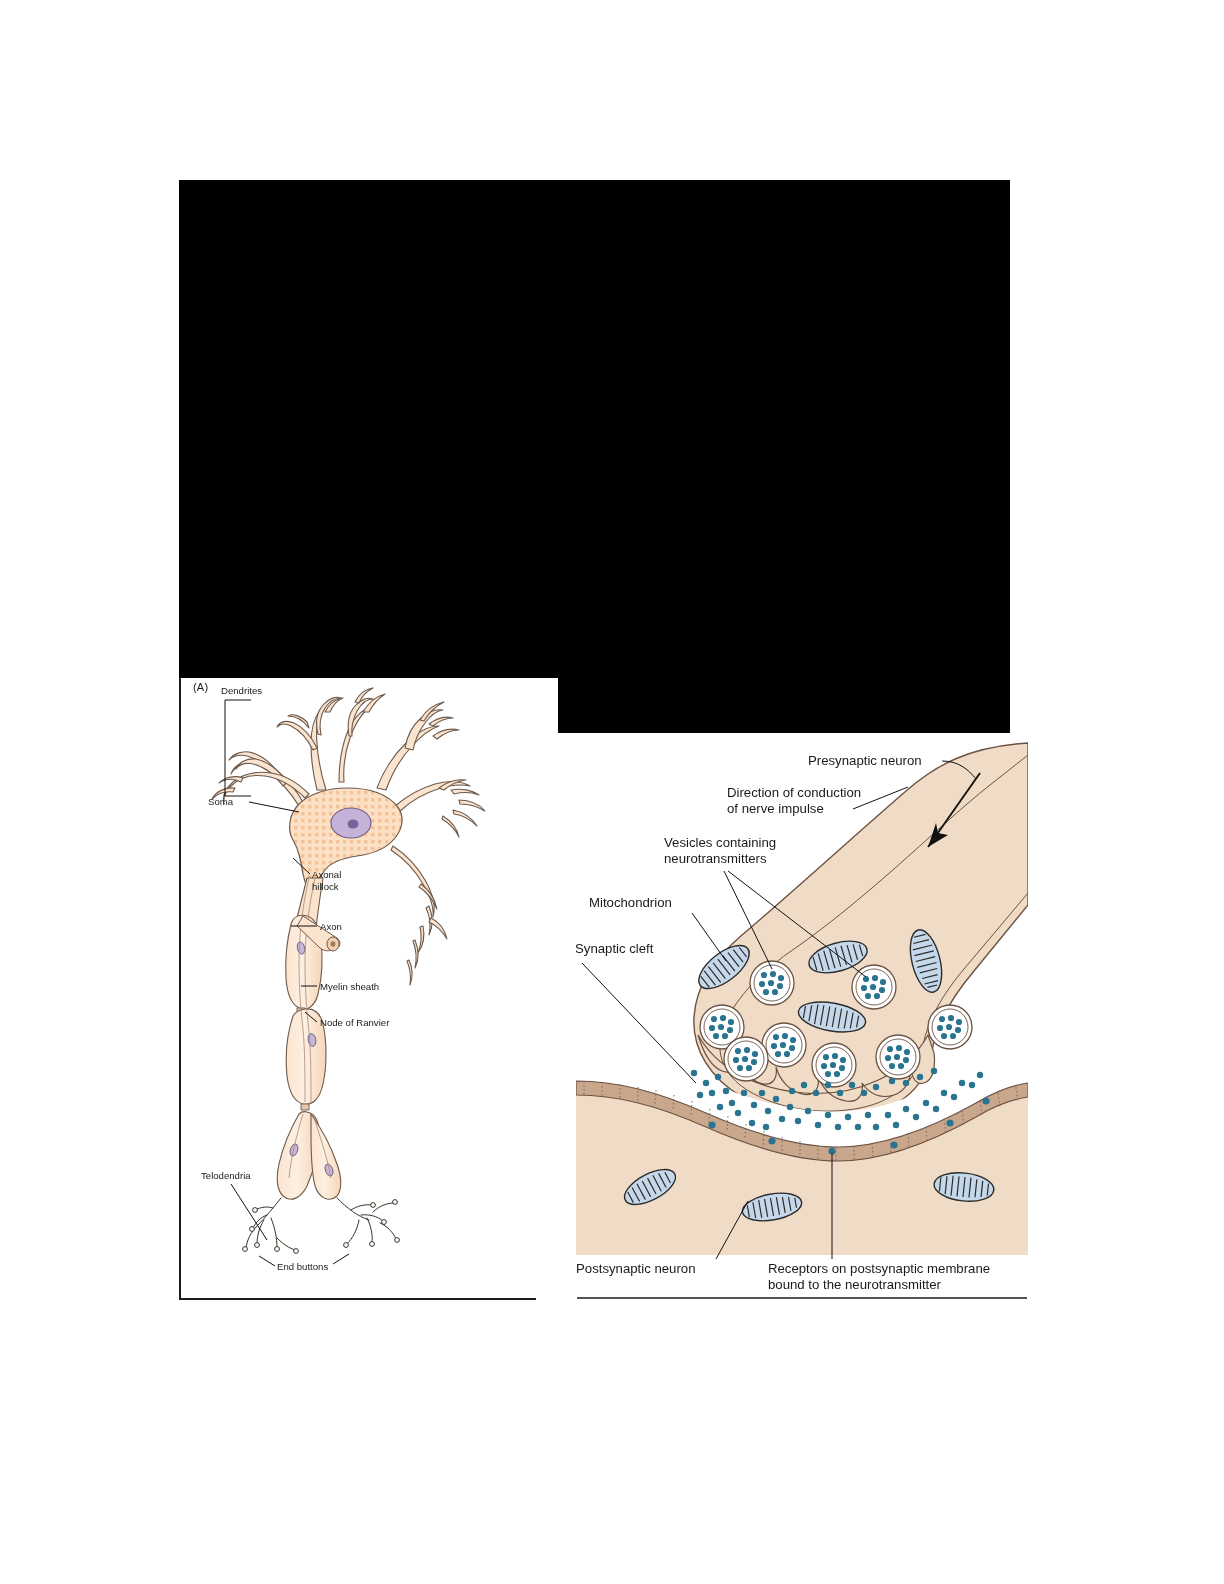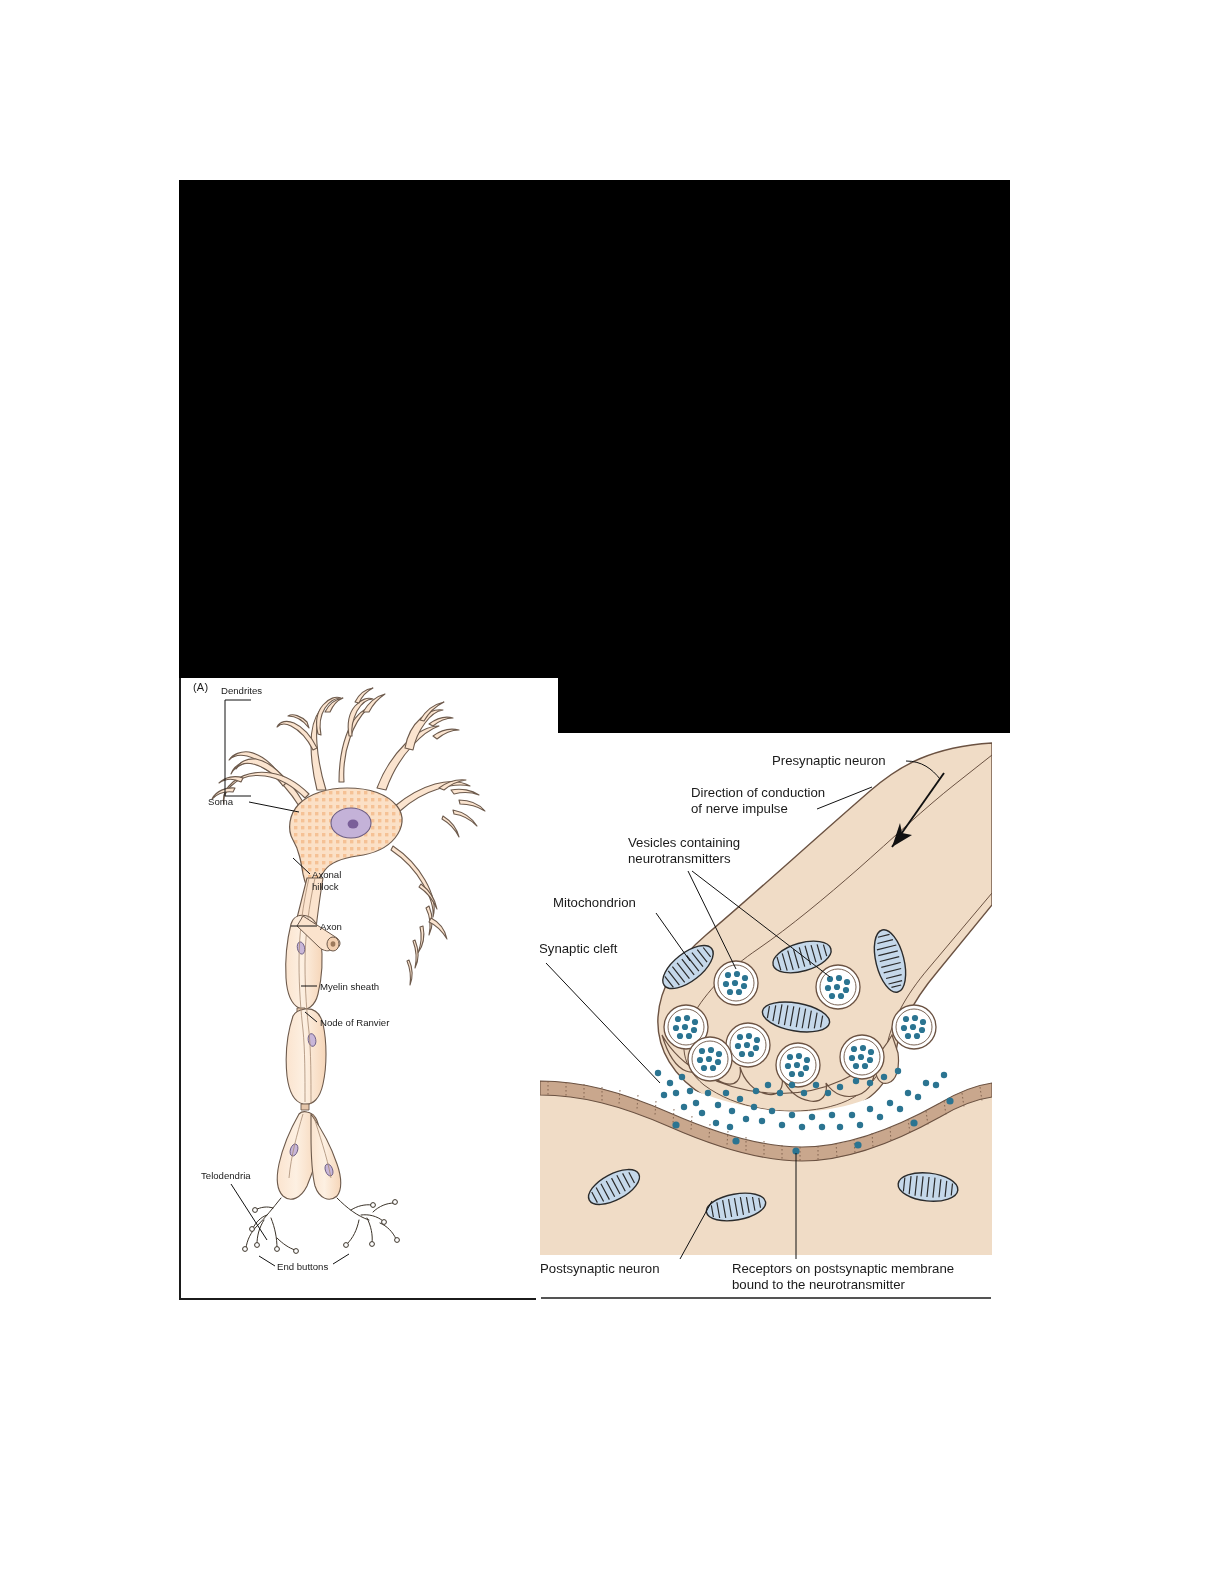--- a/index.html
+++ b/index.html
@@ -62,21 +62,21 @@
     left: 0;
     top: 0;
     width: 357px;
     height: 622px;
     display: block;
   }
 
   
   #panel-synapse {
     position: absolute;
-    left: 540px;
+    left: 576px;
     top: 735px;
     width: 452px;
     height: 565px;
   }
   #synapse-svg {
     position: absolute;
     left: 0;
     top: 0;
     width: 452px;
     height: 565px;

